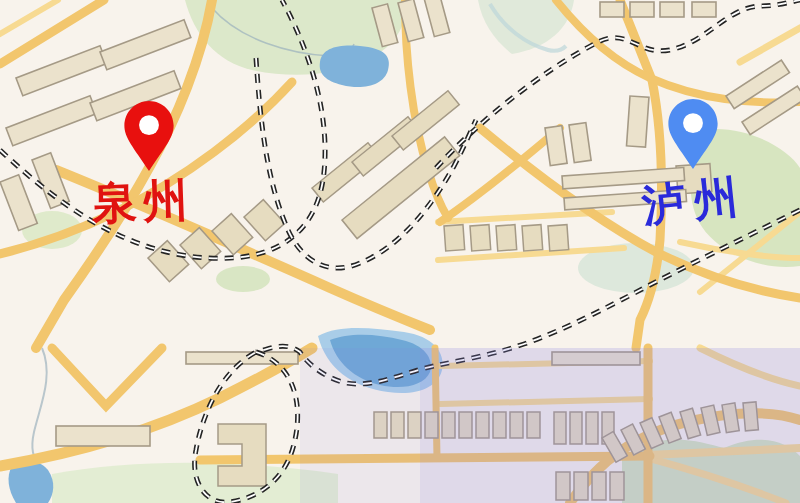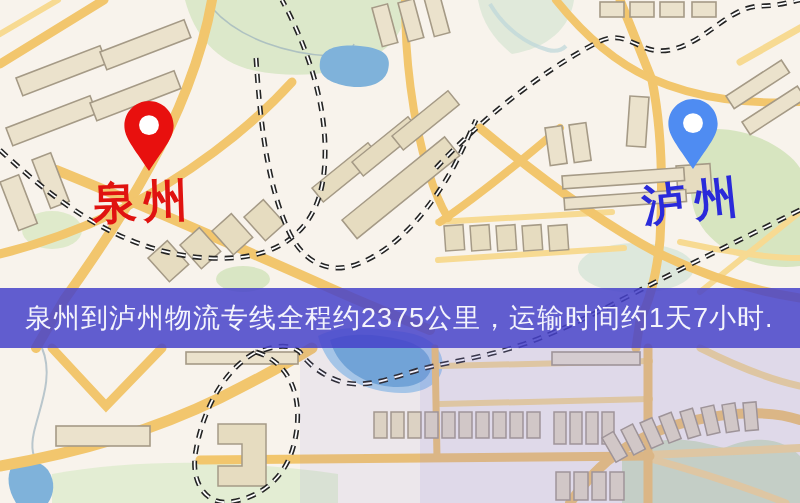--- a/index.html
+++ b/index.html
@@ -182,17 +182,14 @@
   <div class="city-label label-origin">泉州</div>
 
   <div class="pin pin-dest">
     <svg viewBox="0 0 54 76">
       <path d="M27 1 C12.6 1 1 12.6 1 27 C1 40 10.5 50 27 75 C43.5 50 53 40 53 27 C53 12.6 41.4 1 27 1 Z" fill="#4f8cf2"></path>
       <circle cx="27" cy="26.5" r="10.5" fill="#ffffff"></circle>
     </svg>
   </div>
   <div class="city-label label-dest">泸州</div>
 
-  <div class="banner">
-    <span class="banner-text">泉州到泸州物流专线全程约2375公里，运输时间约1天7小时.</span>
-  </div>
 
 </div>
 
 </body></html>

